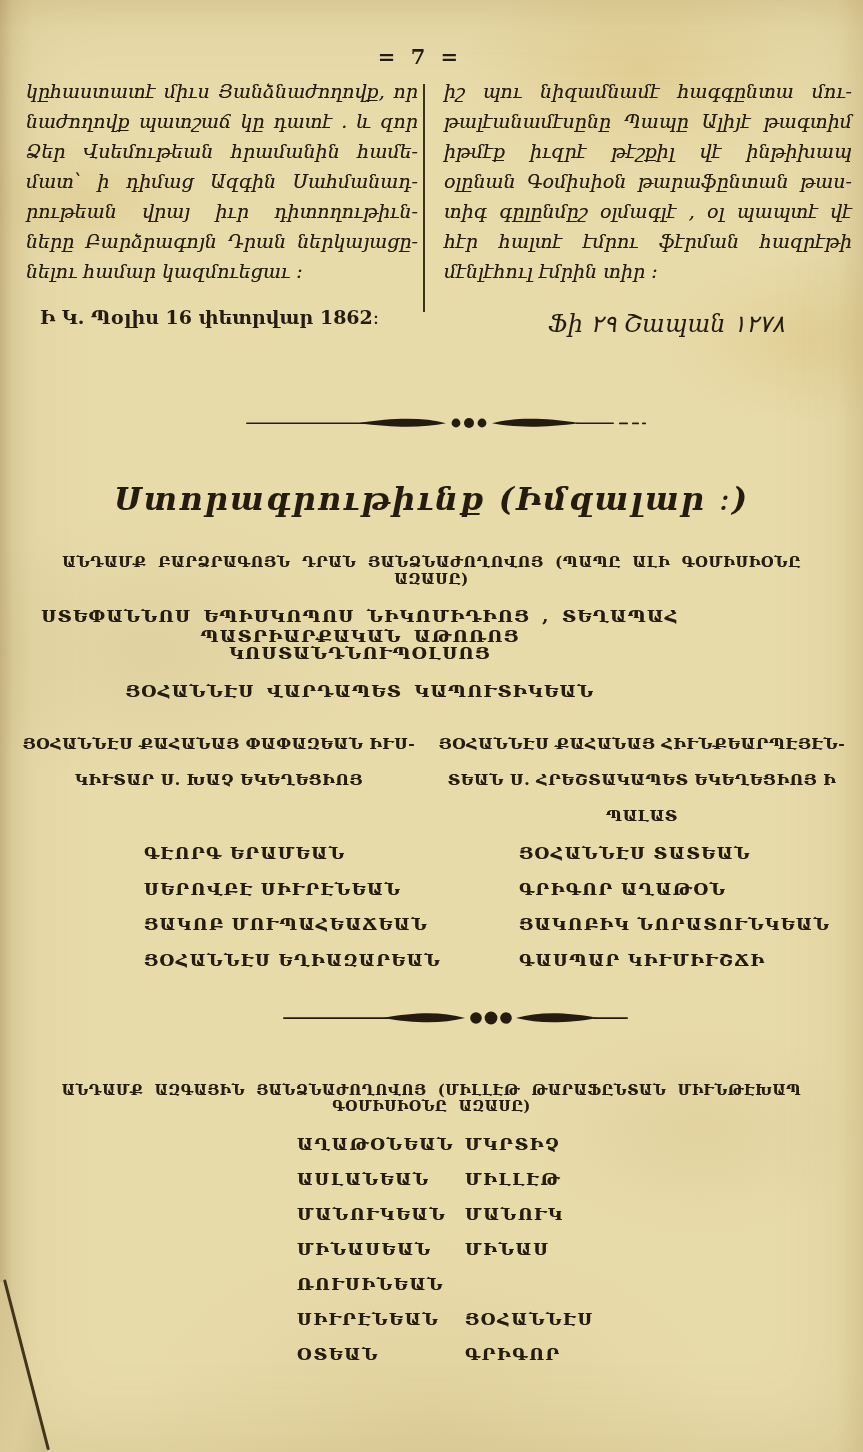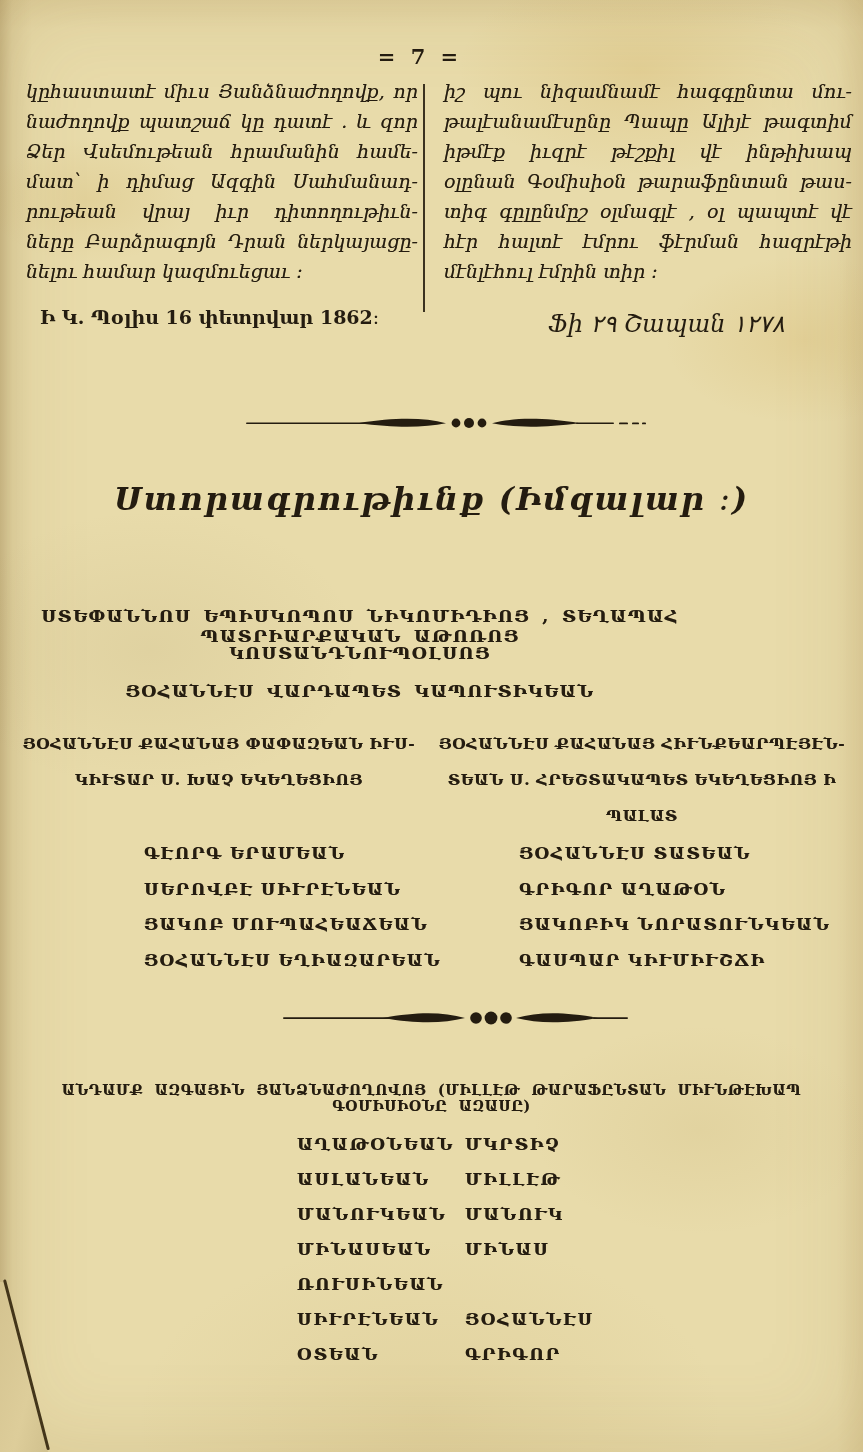--- a/index.html
+++ b/index.html
@@ -112,20 +112,21 @@
       <path d="M246 8.2 C268 2.6 296 2.2 334 8.2 C296 13 268 12.6 246 8.2 Z"></path>
       <rect x="330" y="7.4" width="38" height="1.6" rx="0.8"></rect>
       <rect x="373" y="7.4" width="9" height="1.9" rx="0.9"></rect>
       <rect x="386" y="7.4" width="7" height="1.9" rx="0.9"></rect>
       <rect x="396" y="7.4" width="4" height="1.9" rx="0.9"></rect>
     </g>
   </svg>
 
   <div class="abs title">Ստորագրութիւնք (Իմզալար ։)</div>
 
+  <div class="abs hdr hdr1">ԱՆԴԱՄՔ ԲԱՐՁՐԱԳՈՅՆ ԴՐԱՆ ՅԱՆՁՆԱԺՈՂՈՎՈՅ (ՊԱՊԸ ԱԼԻ ԳՕՄԻՍԻՕՆԸ ԱԶԱՍԸ)</div>
 
   <div class="abs big bl1">ՍՏԵՓԱՆՆՈՍ ԵՊԻՍԿՈՊՈՍ ՆԻԿՈՄԻԴԻՈՅ , ՏԵՂԱՊԱՀ ՊԱՏՐԻԱՐՔԱԿԱՆ ԱԹՈՌՈՅ</div>
   <div class="abs big bl2">ԿՈՍՏԱՆԴՆՈՒՊՕԼՍՈՅ</div>
   <div class="abs big bl3">ՅՕՀԱՆՆԷՍ ՎԱՐԴԱՊԵՏ ԿԱՊՈՒՏԻԿԵԱՆ</div>
 
   <div class="abs priest pl">
     <div>ՅՕՀԱՆՆԷՍ ՔԱՀԱՆԱՅ ՓԱՓԱԶԵԱՆ ԻՒՍ-</div>
     <div>ԿԻՒՏԱՐ Ս. ԽԱՉ ԵԿԵՂԵՑԻՈՅ</div>
   </div>
   <div class="abs priest pr">

